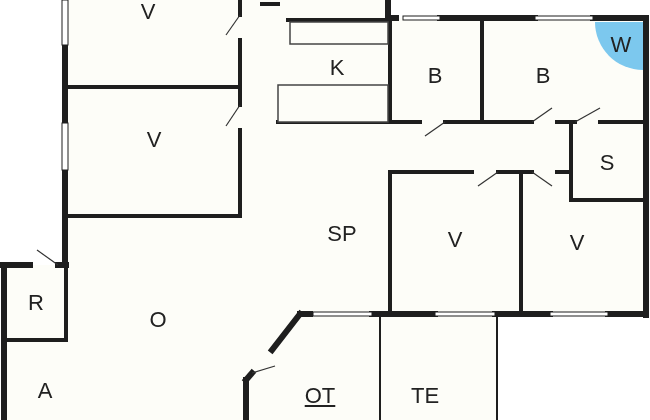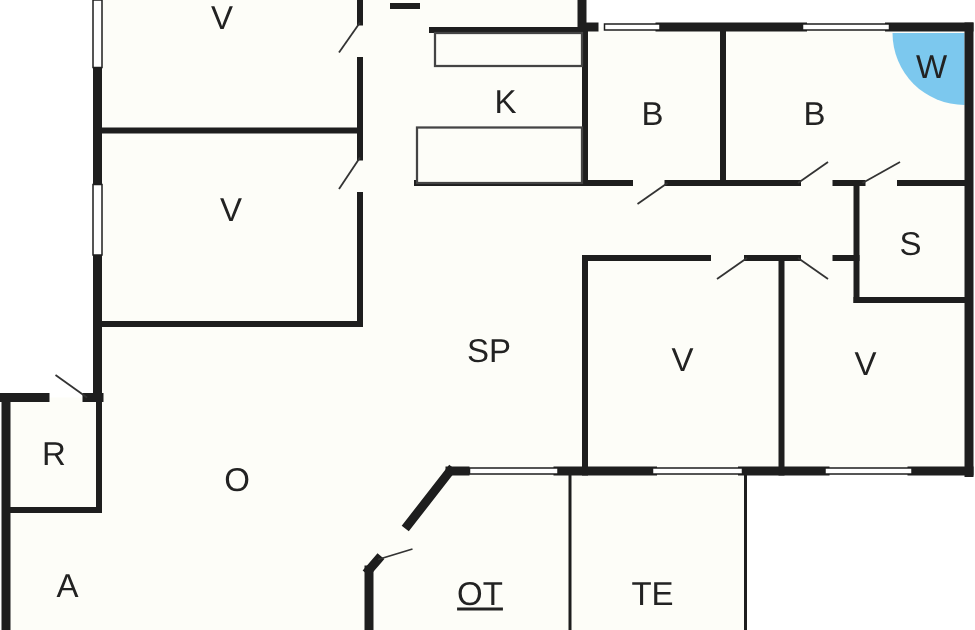--- a/index.html
+++ b/index.html
@@ -108,21 +108,21 @@
 </svg>
 
 <div>
   <div class="label" style="left:148px;top:12px;">V</div>
   <div class="label" style="left:337px;top:68px;">K</div>
   <div class="label" style="left:435px;top:76px;">B</div>
   <div class="label" style="left:543px;top:76px;">B</div>
   <div class="label" style="left:621px;top:45px;">W</div>
   <div class="label" style="left:154px;top:140px;">V</div>
   <div class="label" style="left:607px;top:163px;">S</div>
-  <div class="label" style="left:326px;top:234px;">SP</div>
+  <div class="label" style="left:342px;top:234px;">SP</div>
   <div class="label" style="left:455px;top:240px;">V</div>
   <div class="label" style="left:577px;top:243px;">V</div>
   <div class="label" style="left:36px;top:303px;">R</div>
   <div class="label" style="left:158px;top:320px;">O</div>
   <div class="label" style="left:45px;top:391px;">A</div>
   <div class="label" style="left:320px;top:396px;text-decoration:underline;">OT</div>
-  <div class="label" style="left:435px;top:396px;">TE</div>
+  <div class="label" style="left:425px;top:396px;">TE</div>
 </div>
 
 </body></html>

